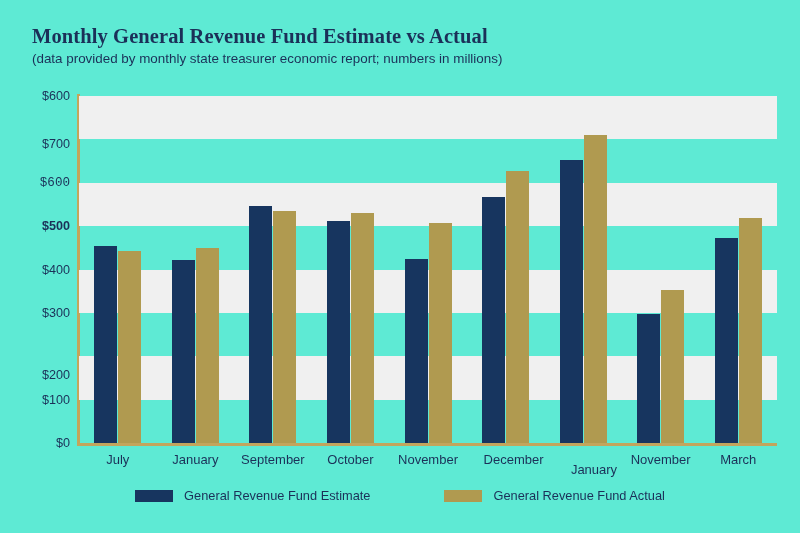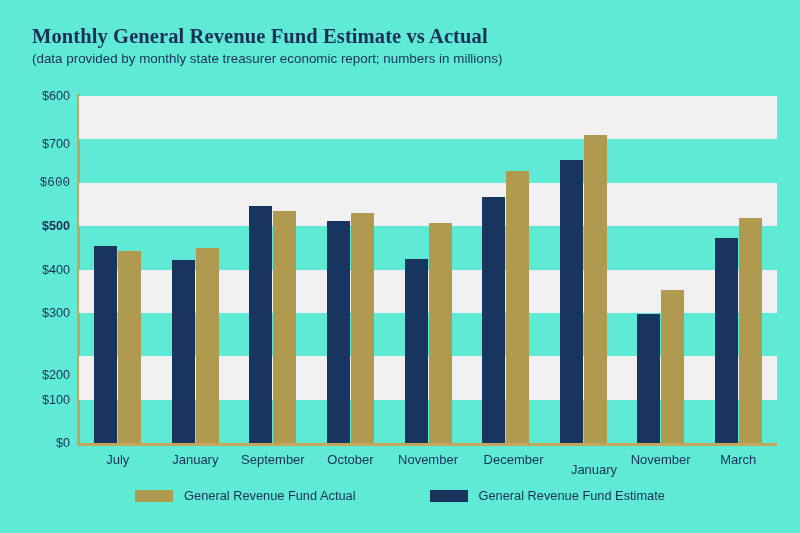--- a/index.html
+++ b/index.html
@@ -239,22 +239,22 @@
       <div class="xlabel" style="left: 271.444px;">October</div>
       <div class="xlabel" style="left: 349px;">November</div>
       <div class="xlabel" style="left: 426.556px; margin-left: 8px;">December</div>
       <div class="xlabel" style="left: 515px; margin-top: 10px;">January</div>
       <div class="xlabel" style="left: 581.667px;">November</div>
       <div class="xlabel" style="left: 659.222px;">March</div>
     </div>
 
   <div class="legend">
       <div class="legend-item">
+        <span class="legend-swatch" style="background: rgb(23, 53, 95);"></span>
+        <span class="legend-label">General Revenue Fund Estimate</span>
+      </div>
+      <div class="legend-item">
         <span class="legend-swatch" style="background: rgb(176, 154, 80);"></span>
         <span class="legend-label">General Revenue Fund Actual</span>
       </div>
-      <div class="legend-item">
-        <span class="legend-swatch" style="background: rgb(23, 53, 95);"></span>
-        <span class="legend-label">General Revenue Fund Estimate</span>
-      </div>
     </div>
 
 </div>
 
 </body></html>

